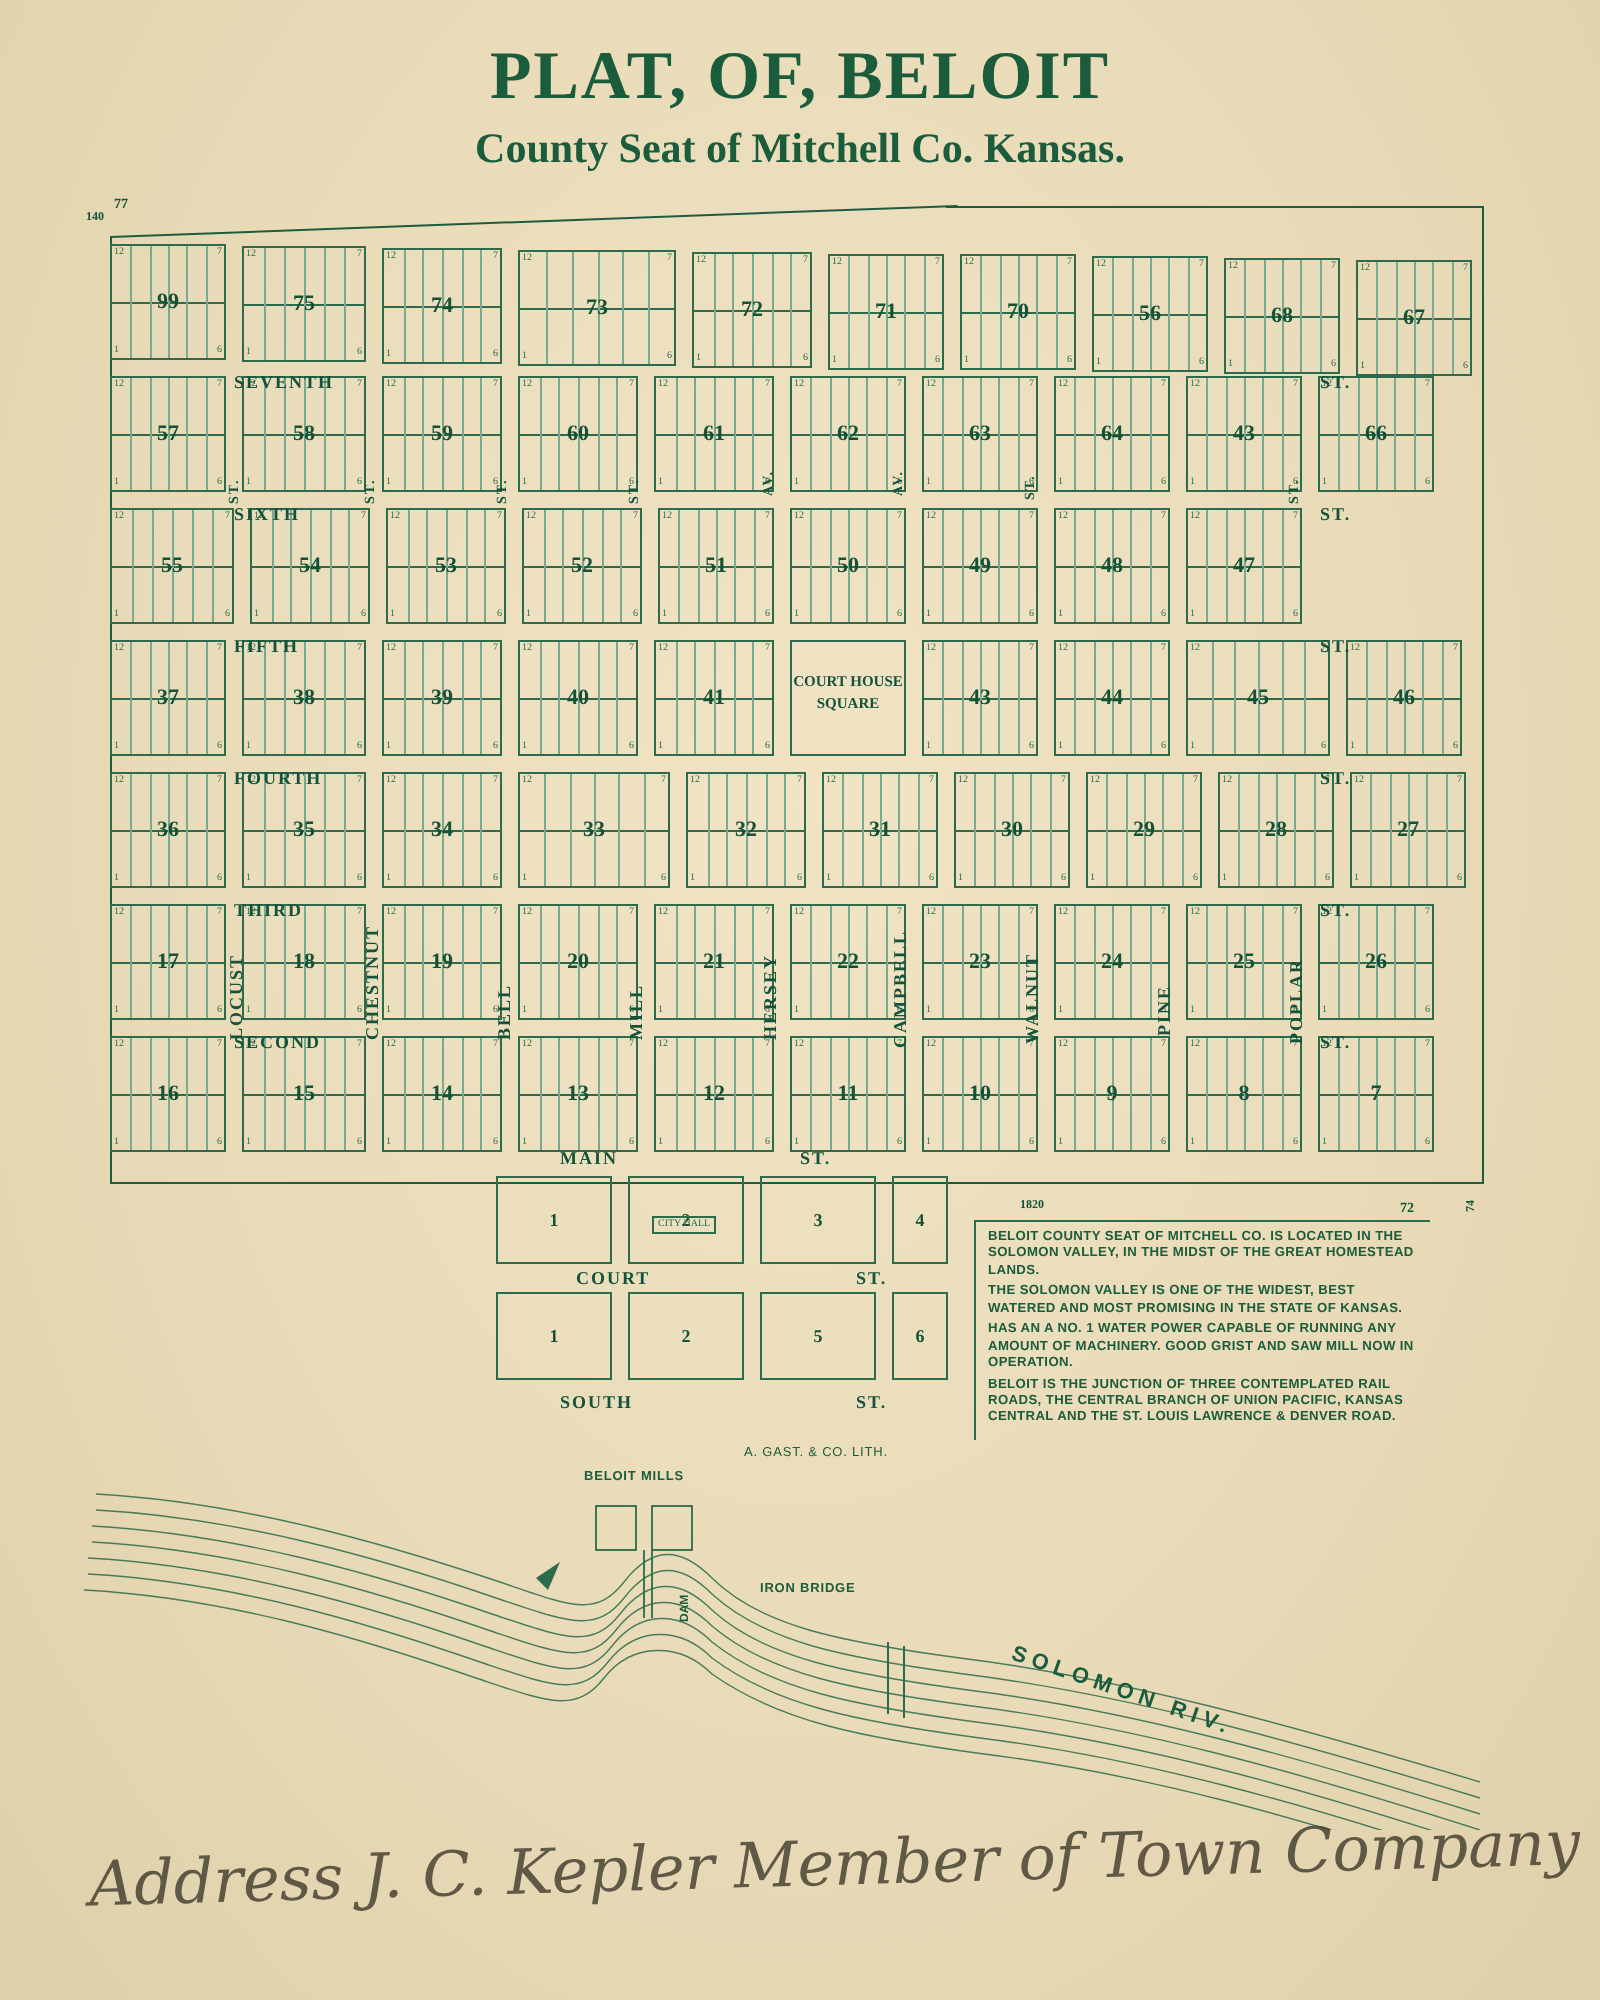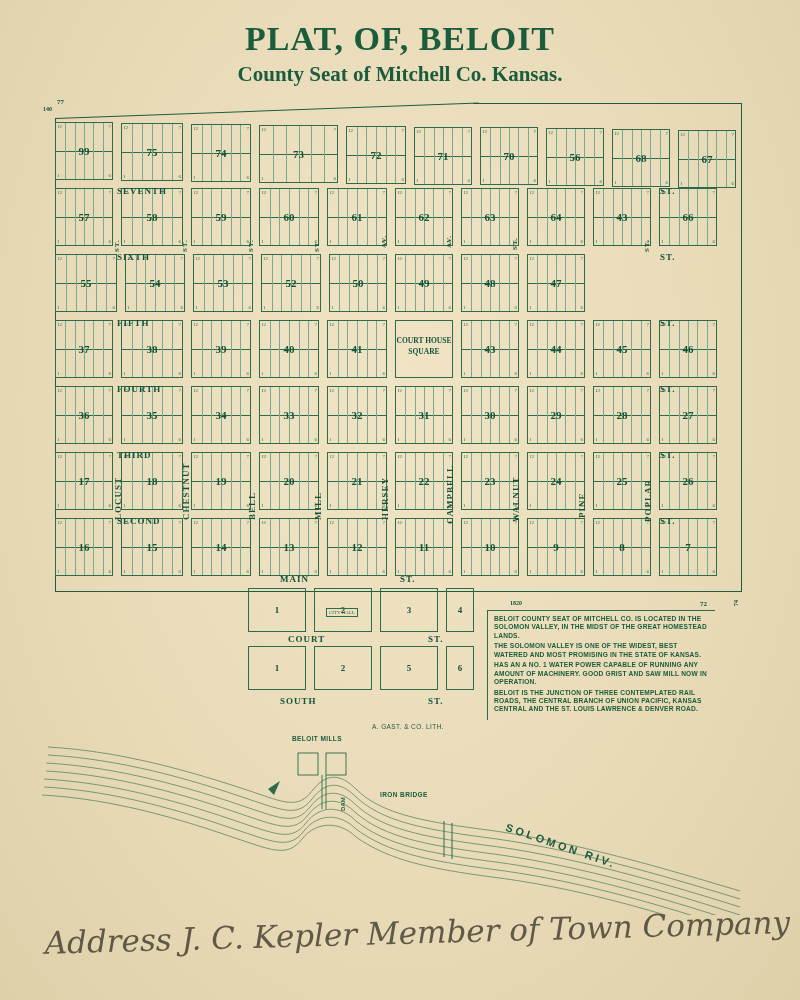--- a/index.html
+++ b/index.html
@@ -487,20 +487,33 @@
             <span class="lotnum" style="right: 1px; bottom: 1px;">6</span>
             <span class="lotnum" style="right: 1px; top: 1px;">7</span>
           </div>
           <div class="block" style="width: 58px; margin-top: 0px;">
             <div class="midline"></div>
             <div class="vdiv" style="left: 16.6667%;"></div>
             <div class="vdiv" style="left: 33.3333%;"></div>
             <div class="vdiv" style="left: 50%;"></div>
             <div class="vdiv" style="left: 66.6667%;"></div>
             <div class="vdiv" style="left: 83.3333%;"></div>
+            <span class="num">51</span>
+            <span class="lotnum" style="left: 1px; top: 1px;">12</span>
+            <span class="lotnum" style="left: 1px; bottom: 1px;">1</span>
+            <span class="lotnum" style="right: 1px; bottom: 1px;">6</span>
+            <span class="lotnum" style="right: 1px; top: 1px;">7</span>
+          </div>
+          <div class="block" style="width: 58px; margin-top: 0px;">
+            <div class="midline"></div>
+            <div class="vdiv" style="left: 16.6667%;"></div>
+            <div class="vdiv" style="left: 33.3333%;"></div>
+            <div class="vdiv" style="left: 50%;"></div>
+            <div class="vdiv" style="left: 66.6667%;"></div>
+            <div class="vdiv" style="left: 83.3333%;"></div>
             <span class="num">50</span>
             <span class="lotnum" style="left: 1px; top: 1px;">12</span>
             <span class="lotnum" style="left: 1px; bottom: 1px;">1</span>
             <span class="lotnum" style="right: 1px; bottom: 1px;">6</span>
             <span class="lotnum" style="right: 1px; top: 1px;">7</span>
           </div>
           <div class="block" style="width: 58px; margin-top: 0px;">
             <div class="midline"></div>
             <div class="vdiv" style="left: 16.6667%;"></div>
             <div class="vdiv" style="left: 33.3333%;"></div>
@@ -631,21 +644,21 @@
             <div class="vdiv" style="left: 33.3333%;"></div>
             <div class="vdiv" style="left: 50%;"></div>
             <div class="vdiv" style="left: 66.6667%;"></div>
             <div class="vdiv" style="left: 83.3333%;"></div>
             <span class="num">44</span>
             <span class="lotnum" style="left: 1px; top: 1px;">12</span>
             <span class="lotnum" style="left: 1px; bottom: 1px;">1</span>
             <span class="lotnum" style="right: 1px; bottom: 1px;">6</span>
             <span class="lotnum" style="right: 1px; top: 1px;">7</span>
           </div>
-          <div class="block" style="width: 58px; margin-top: 0px;">
+          <div class="block" style="width: 72px; margin-top: 0px;">
             <div class="midline"></div>
             <div class="vdiv" style="left: 16.6667%;"></div>
             <div class="vdiv" style="left: 33.3333%;"></div>
             <div class="vdiv" style="left: 50%;"></div>
             <div class="vdiv" style="left: 66.6667%;"></div>
             <div class="vdiv" style="left: 83.3333%;"></div>
             <span class="num">45</span>
             <span class="lotnum" style="left: 1px; top: 1px;">12</span>
             <span class="lotnum" style="left: 1px; bottom: 1px;">1</span>
             <span class="lotnum" style="right: 1px; bottom: 1px;">6</span>
@@ -698,21 +711,21 @@
             <div class="vdiv" style="left: 33.3333%;"></div>
             <div class="vdiv" style="left: 50%;"></div>
             <div class="vdiv" style="left: 66.6667%;"></div>
             <div class="vdiv" style="left: 83.3333%;"></div>
             <span class="num">34</span>
             <span class="lotnum" style="left: 1px; top: 1px;">12</span>
             <span class="lotnum" style="left: 1px; bottom: 1px;">1</span>
             <span class="lotnum" style="right: 1px; bottom: 1px;">6</span>
             <span class="lotnum" style="right: 1px; top: 1px;">7</span>
           </div>
-          <div class="block" style="width: 60px; margin-top: 0px;">
+          <div class="block" style="width: 76px; margin-top: 0px;">
             <div class="midline"></div>
             <div class="vdiv" style="left: 16.6667%;"></div>
             <div class="vdiv" style="left: 33.3333%;"></div>
             <div class="vdiv" style="left: 50%;"></div>
             <div class="vdiv" style="left: 66.6667%;"></div>
             <div class="vdiv" style="left: 83.3333%;"></div>
             <span class="num">33</span>
             <span class="lotnum" style="left: 1px; top: 1px;">12</span>
             <span class="lotnum" style="left: 1px; bottom: 1px;">1</span>
             <span class="lotnum" style="right: 1px; bottom: 1px;">6</span>

